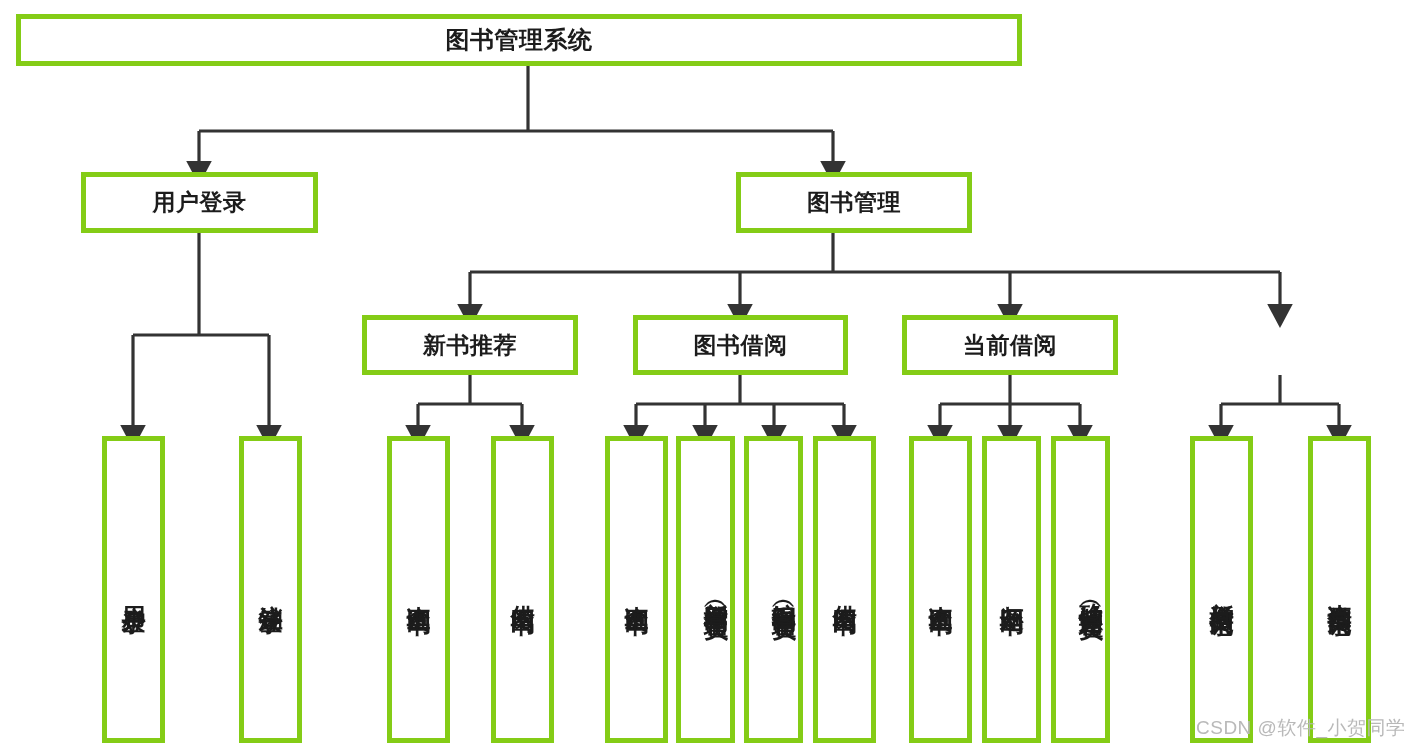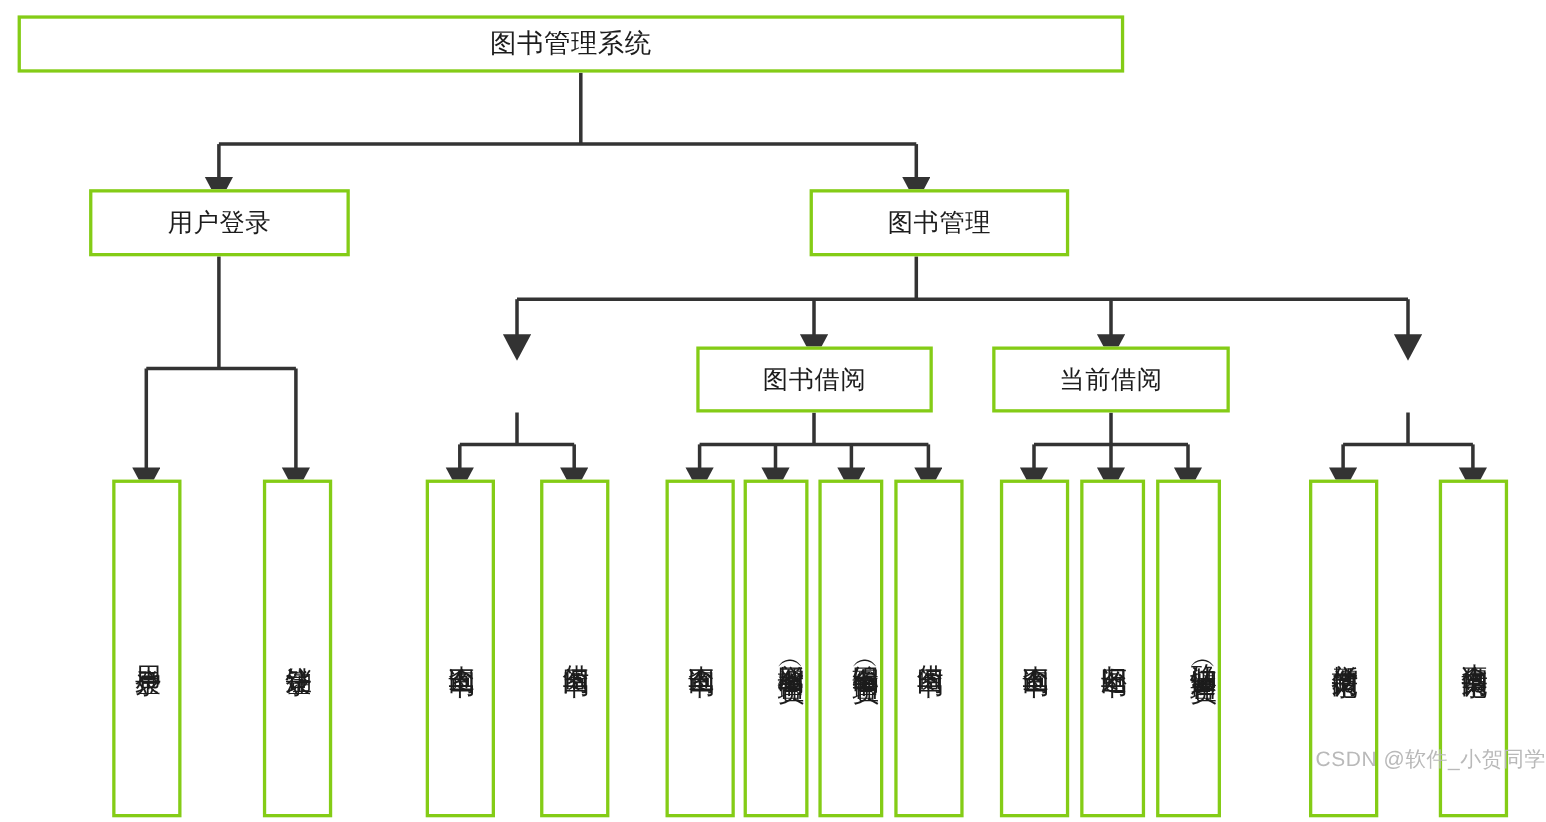--- a/index.html
+++ b/index.html
@@ -21,26 +21,27 @@
   .svg-layer {
     position: absolute;
     left: 0;
     top: 0;
     width: 1405px;
     height: 747px;
   }
   .node {
     position: absolute;
     box-sizing: border-box;
-    border: 3px solid #84cc16;
+    border: 5px solid #84cc16;
     background: #ffffff;
     display: flex;
     align-items: center;
     justify-content: center;
     z-index: 2;
+    font-weight: bold;
   }
   .node .label {
     font-size: 23px;
     line-height: 1.15;
     color: #1c1c1c;
     letter-spacing: 0.5px;
     white-space: nowrap;
   }
   .node.root .label { font-size: 24px; }
   .node.vert {
@@ -58,21 +59,21 @@
     letter-spacing: 2px;
     white-space: nowrap;
   }
   .node.vert.mid {
     align-items: center;
     padding-top: 0;
   }
   .watermark {
     position: absolute;
     left: 1196px;
-    top: 677px;
+    top: 715px;
     font-size: 19px;
     color: #b9b9b9;
     white-space: nowrap;
     z-index: 5;
     letter-spacing: 0.5px;
   }
 </style>
 </head>
 <body>
 
@@ -132,20 +133,23 @@
     <span class="label">图书管理系统</span>
   </div>
 
   <div class="node" style="left:81px; top:172px; width:237px; height:61px;">
     <span class="label">用户登录</span>
   </div>
   <div class="node" style="left:712px; top:172px; width:236px; height:61px;margin-left:24px;">
     <span class="label">图书管理</span>
   </div>
 
+  <div class="node" style="left:362px; top:315px; width:216px; height:60px;">
+    <span class="label">新书推荐</span>
+  </div>
   <div class="node" style="left:633px; top:315px; width:215px; height:60px;">
     <span class="label">图书借阅</span>
   </div>
   <div class="node" style="left:902px; top:315px; width:216px; height:60px;">
     <span class="label">当前借阅</span>
   </div>
 
   <div class="node vert mid" style="left:102px; top:436px; width:63px; height:307px;">
     <span class="label">用户登录</span>
   </div>

